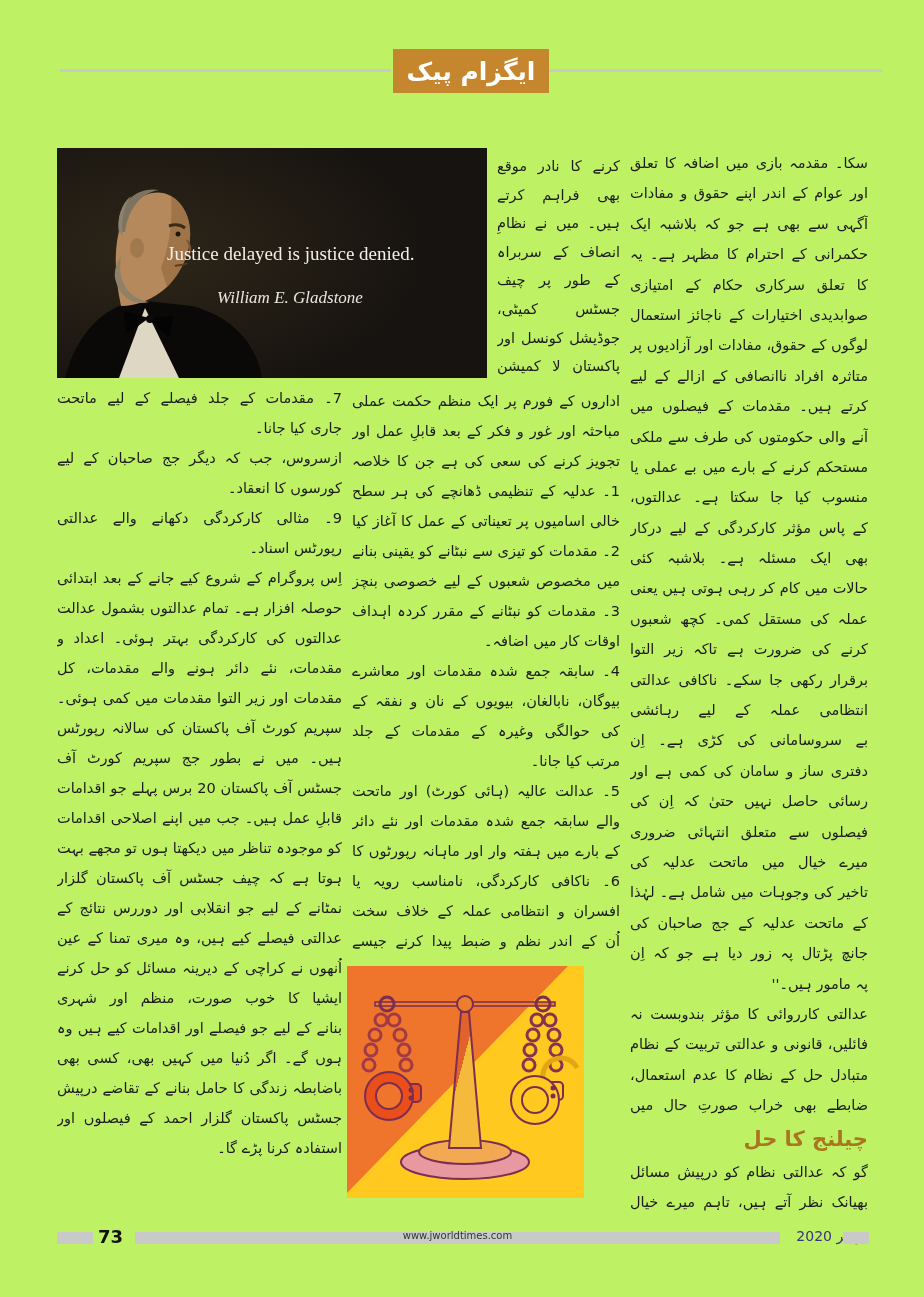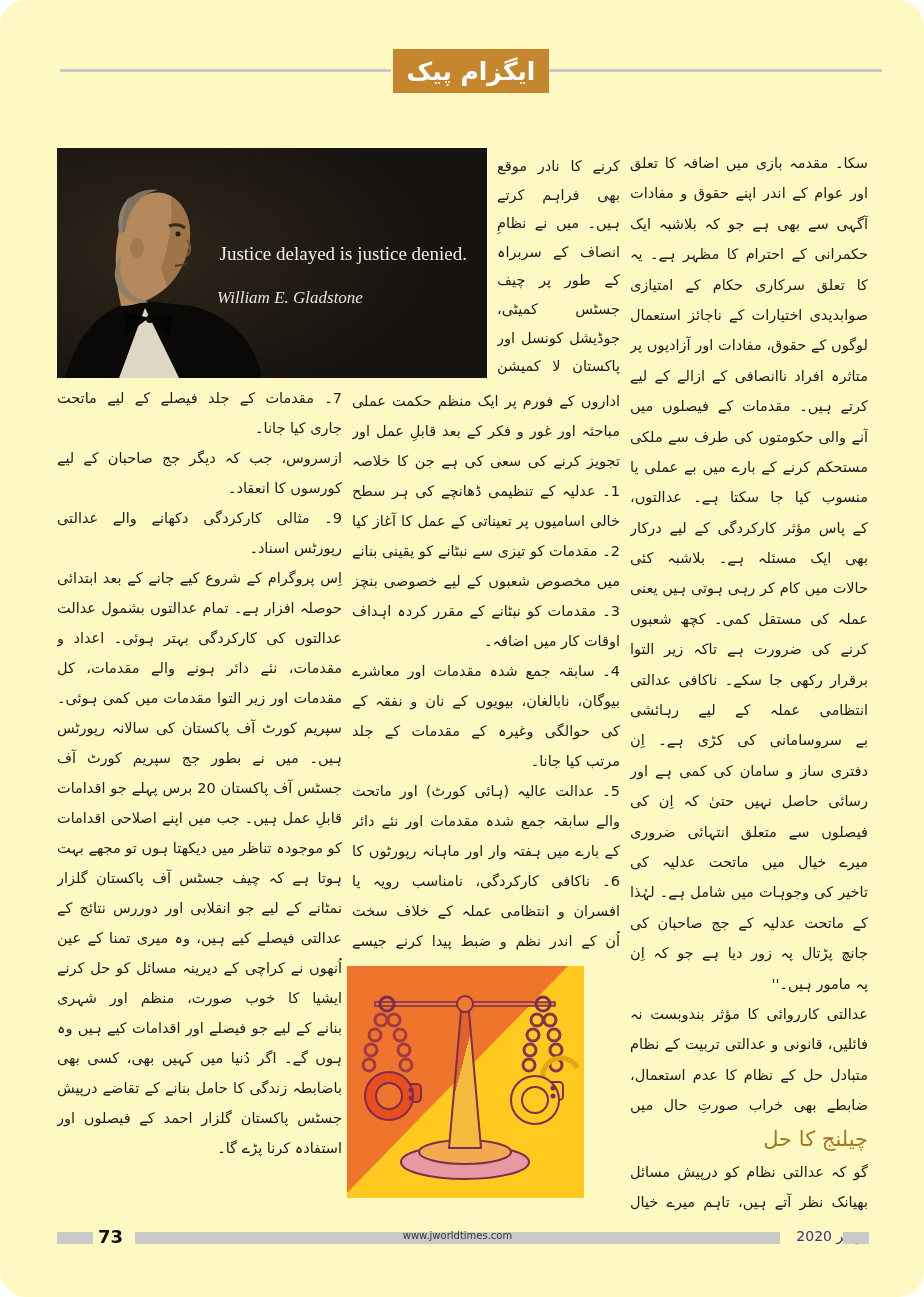--- a/index.html
+++ b/index.html
@@ -1,47 +1,47 @@
 <!DOCTYPE html>
 <html lang="ur"><head>
 <meta charset="utf-8">
 <style>
   * { margin:0; padding:0; box-sizing:border-box; }
   body { background:#ffffff; font-family:"DejaVu Sans", sans-serif; }
-  .page { position:relative; width:924px; height:1297px; background:#fef9c3; overflow:hidden; margin:0 auto;border-radius:26px; }
+  .page { position:relative; width:924px; height:1297px; background:#bef264; overflow:hidden; margin:0 auto; }
 
   
   .hrule { position:absolute; height:3px; background:#c9c9c9; top:69px; }
   .hrule.left  { left:60px;  width:331px; }
   .hrule.right { left:549px; width:333px; }
   .badge { position:absolute; left:393px; top:49px; width:156px; height:44px;
            background:#c6862d; color:#ffffff; display:flex; align-items:center; justify-content:center;
            font-size:25px; font-weight:bold; direction:rtl; }
 
   
   .quote-img { position:absolute; left:57px; top:148px; width:430px; height:230px; background:#171310; }
   .quote-img svg { position:absolute; left:0; top:0; }
-  .quote-text { position:absolute; left:110px; top:95px; width:300px; text-align:right;
+  .quote-text { position:absolute; left:110px; top:95px; width:300px; text-align:left;
                 color:#f1efe9; font-family:"Liberation Serif", serif; font-size:19px; }
   .quote-author { position:absolute; left:160px; top:140px; width:290px; text-align:left;
                   color:#e9e6df; font-family:"Liberation Serif", serif; font-style:italic; font-size:17px; }
 
   
   .col { position:absolute; direction:rtl; color:#1b1b1b; }
   .tline { width:100%; overflow:hidden; text-align:right; font-size:14.5px; }
   .tline.just { text-align:justify; text-align-last:justify; }
   .col-right   { left:630px; top:148px; width:238px; }
   .col-right .tline { height:30.4px; line-height:30.4px; }
   .col-left    { left:57px;  top:383px; width:285px; }
   .col-left .tline { height:30px; line-height:30px; }
   .col-mid     { left:352px; top:386px; width:268px; }
   .col-mid .tline { height:30px; line-height:30px; }
   .col-narrow  { left:497px; top:152px; width:123px; }
   .col-narrow .tline { height:28.6px; line-height:28.6px;margin-left:36px; }
-  .sec-heading { height:36px; line-height:36px; font-size:21px; font-weight:normal;
+  .sec-heading { height:36px; line-height:36px; font-size:21px; font-weight:bold;
                  color:#a9761f; text-align:right; direction:rtl; }
 
   
   .scales { position:absolute; left:347px; top:966px; width:237px; height:232px; }
 
   
   .fbar { position:absolute; background:#c9c9c9; height:12px; top:1232px; }
   .fbar.stub-left  { left:57px;  width:36px; }
   .fbar.main       { left:135px; width:645px; }
   .fbar.stub-right { left:843px; width:26px; }

